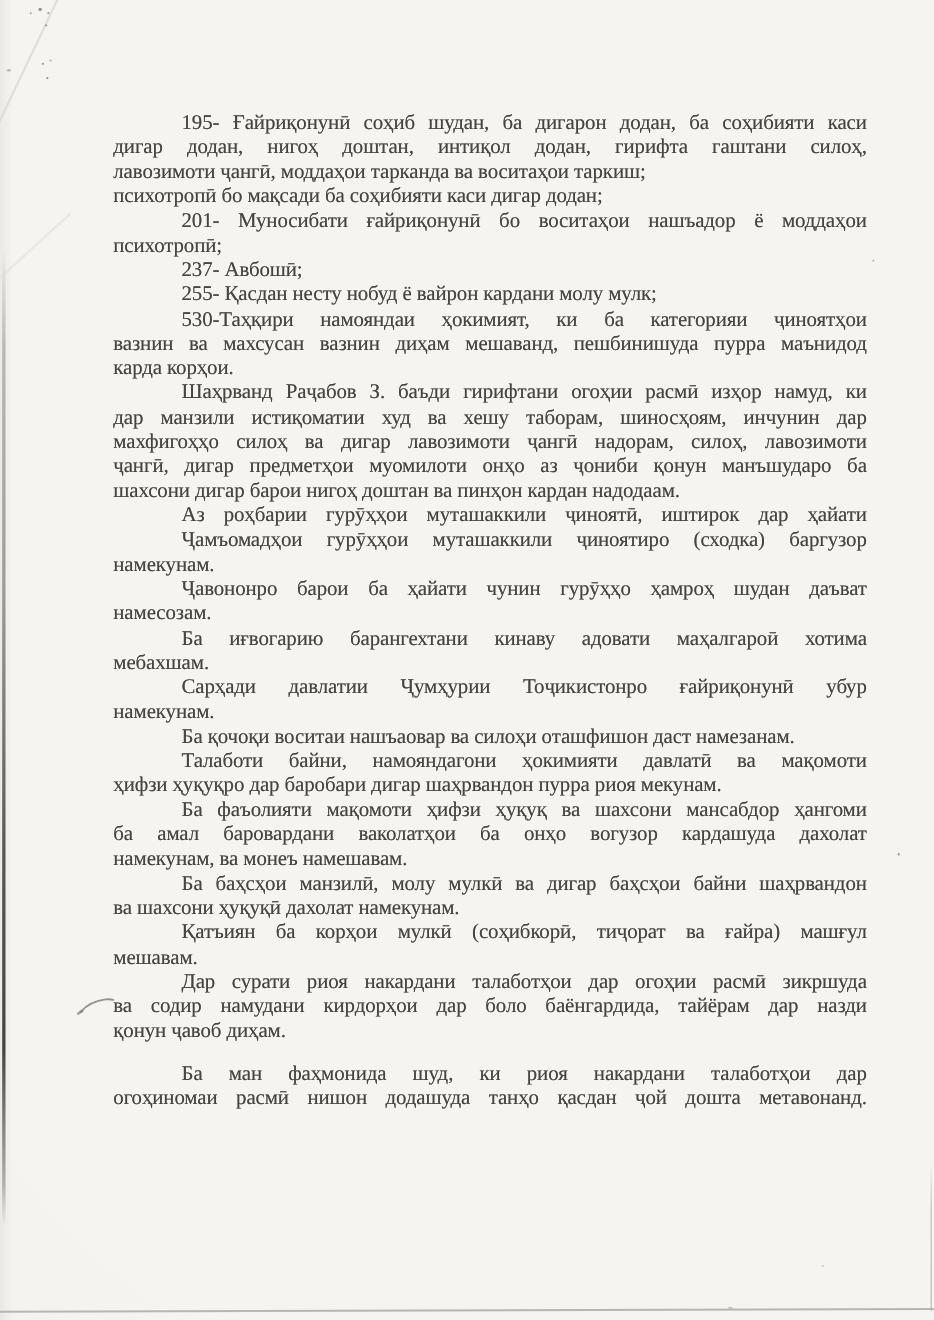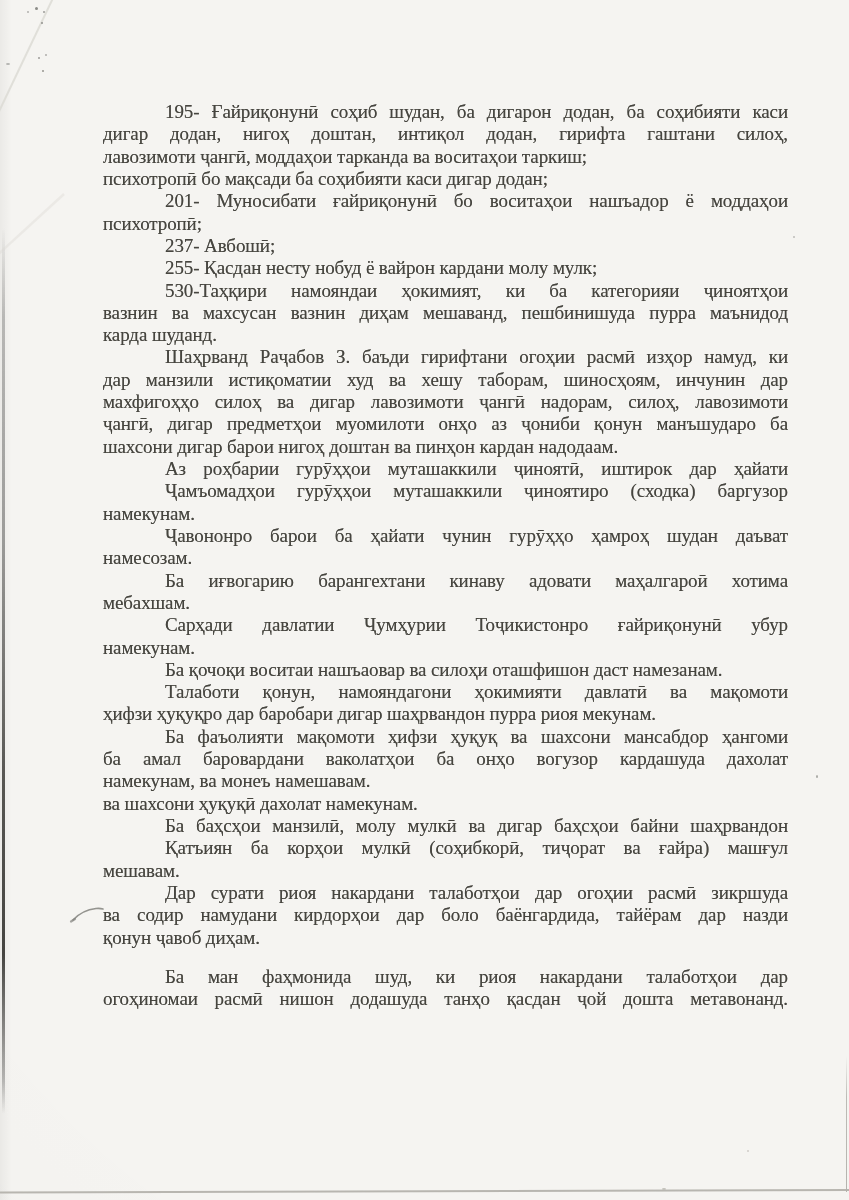--- a/index.html
+++ b/index.html
@@ -92,21 +92,21 @@
       </div>
       <div class="paragraph">
         <div class="line indent last">237- Авбошӣ;</div>
       </div>
       <div class="paragraph">
         <div class="line indent last">255- Қасдан несту нобуд ё вайрон кардани молу мулк;</div>
       </div>
       <div class="paragraph">
         <div class="line indent">530-Таҳқири намояндаи ҳокимият, ки ба категорияи ҷиноятҳои</div>
         <div class="line">вазнин ва махсусан вазнин диҳам мешаванд, пешбинишуда пурра маънидод</div>
-        <div class="line last">карда шуданд.</div>
+        <div class="line last">карда корҳои.</div>
       </div>
       <div class="paragraph">
         <div class="line indent">Шаҳрванд Раҷабов З. баъди гирифтани огоҳии расмӣ изҳор намуд, ки</div>
         <div class="line">дар манзили истиқоматии худ ва хешу таборам, шиносҳоям, инчунин дар</div>
         <div class="line">махфигоҳҳо силоҳ ва дигар лавозимоти ҷангӣ надорам, силоҳ, лавозимоти</div>
         <div class="line">ҷангӣ, дигар предметҳои муомилоти онҳо аз ҷониби қонун манъшударо ба</div>
         <div class="line last">шахсони дигар барои нигоҳ доштан ва пинҳон кардан надодаам.</div>
       </div>
       <div class="paragraph">
         <div class="line indent">Аз роҳбарии гурӯҳҳои муташаккили ҷиноятӣ, иштирок дар ҳайати</div>
@@ -124,31 +124,31 @@
         <div class="line last">мебахшам.</div>
       </div>
       <div class="paragraph">
         <div class="line indent">Сарҳади давлатии Ҷумҳурии Тоҷикистонро ғайриқонунӣ убур</div>
         <div class="line last">намекунам.</div>
       </div>
       <div class="paragraph">
         <div class="line indent last">Ба қочоқи воситаи нашъаовар ва силоҳи оташфишон даст намезанам.</div>
       </div>
       <div class="paragraph">
-        <div class="line indent">Талаботи қонун, намояндагони ҳокимияти давлатӣ ва мақомоти</div>
+        <div class="line indent">Талаботи байни, намояндагони ҳокимияти давлатӣ ва мақомоти</div>
         <div class="line last">ҳифзи ҳуқуқро дар баробари дигар шаҳрвандон пурра риоя мекунам.</div>
       </div>
       <div class="paragraph">
         <div class="line indent">Ба фаъолияти мақомоти ҳифзи ҳуқуқ ва шахсони мансабдор ҳангоми</div>
         <div class="line">ба амал баровардани ваколатҳои ба онҳо вогузор кардашуда дахолат</div>
         <div class="line last">намекунам, ва монеъ намешавам.</div>
       </div>
       <div class="paragraph">
+        <div class="line indent">Ба баҳсҳои манзилӣ, молу мулкӣ ва дигар баҳсҳои байни шаҳрвандон</div>
         <div class="line last">ва шахсони ҳуқуқӣ дахолат намекунам.</div>
-        <div class="line indent">Ба баҳсҳои манзилӣ, молу мулкӣ ва дигар баҳсҳои байни шаҳрвандон</div>
       </div>
       <div class="paragraph">
         <div class="line indent">Қатъиян ба корҳои мулкӣ (соҳибкорӣ, тиҷорат ва ғайра) машғул</div>
         <div class="line last">мешавам.</div>
       </div>
       <div class="paragraph">
         <div class="line indent">Дар сурати риоя накардани талаботҳои дар огоҳии расмӣ зикршуда</div>
         <div class="line">ва содир намудани кирдорҳои дар боло баёнгардида, тайёрам дар назди</div>
         <div class="line last">қонун ҷавоб диҳам.</div>
       </div>

